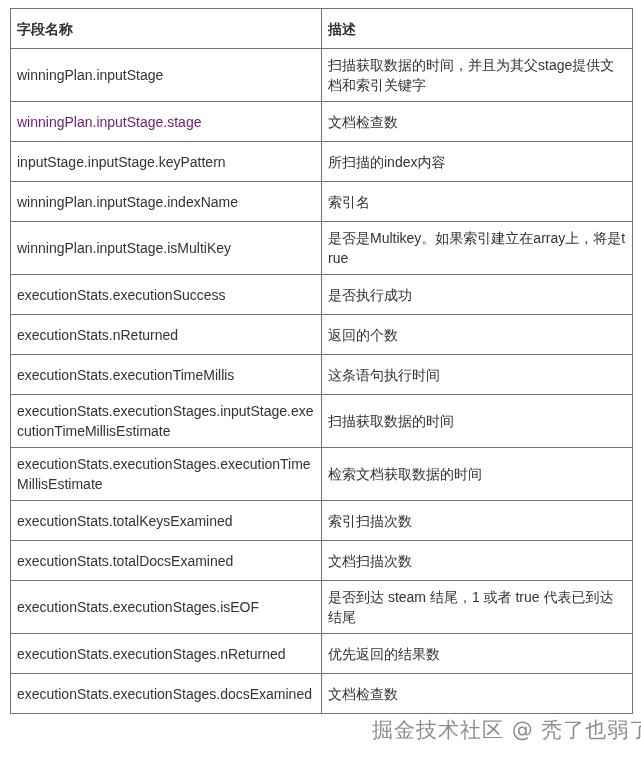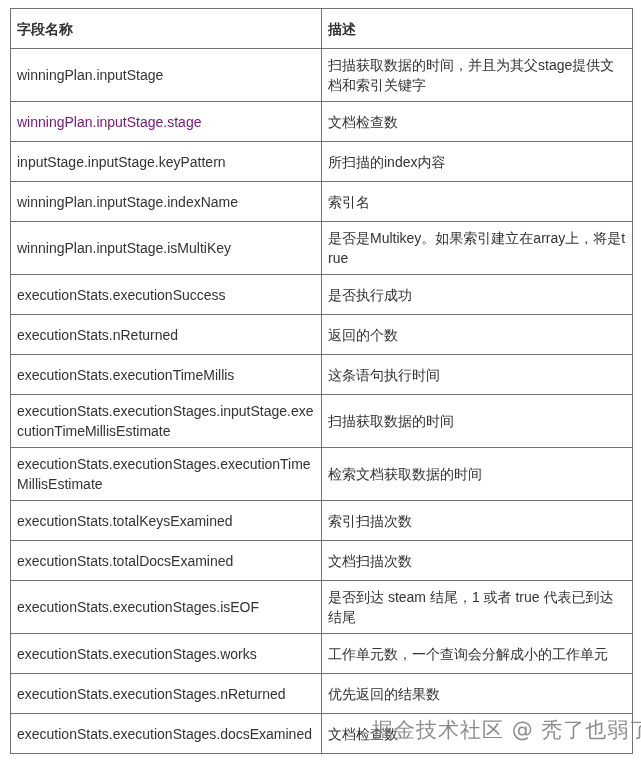--- a/index.html
+++ b/index.html
@@ -92,24 +92,20 @@
     </tr>
     <tr>
       <td>executionStats.totalDocsExamined</td>
       <td>文档扫描次数</td>
     </tr>
     <tr class="tall">
       <td>executionStats.executionStages.isEOF</td>
       <td>是否到达 steam 结尾，1 或者 true 代表已到达结尾</td>
     </tr>
     <tr>
-      <td>executionStats.executionStages.works</td>
-      <td>工作单元数，一个查询会分解成小的工作单元</td>
-    </tr>
-    <tr>
       <td>executionStats.executionStages.nReturned</td>
       <td>优先返回的结果数</td>
     </tr>
     <tr>
       <td>executionStats.executionStages.docsExamined</td>
       <td>文档检查数</td>
     </tr>
   </tbody>
 </table>
 

